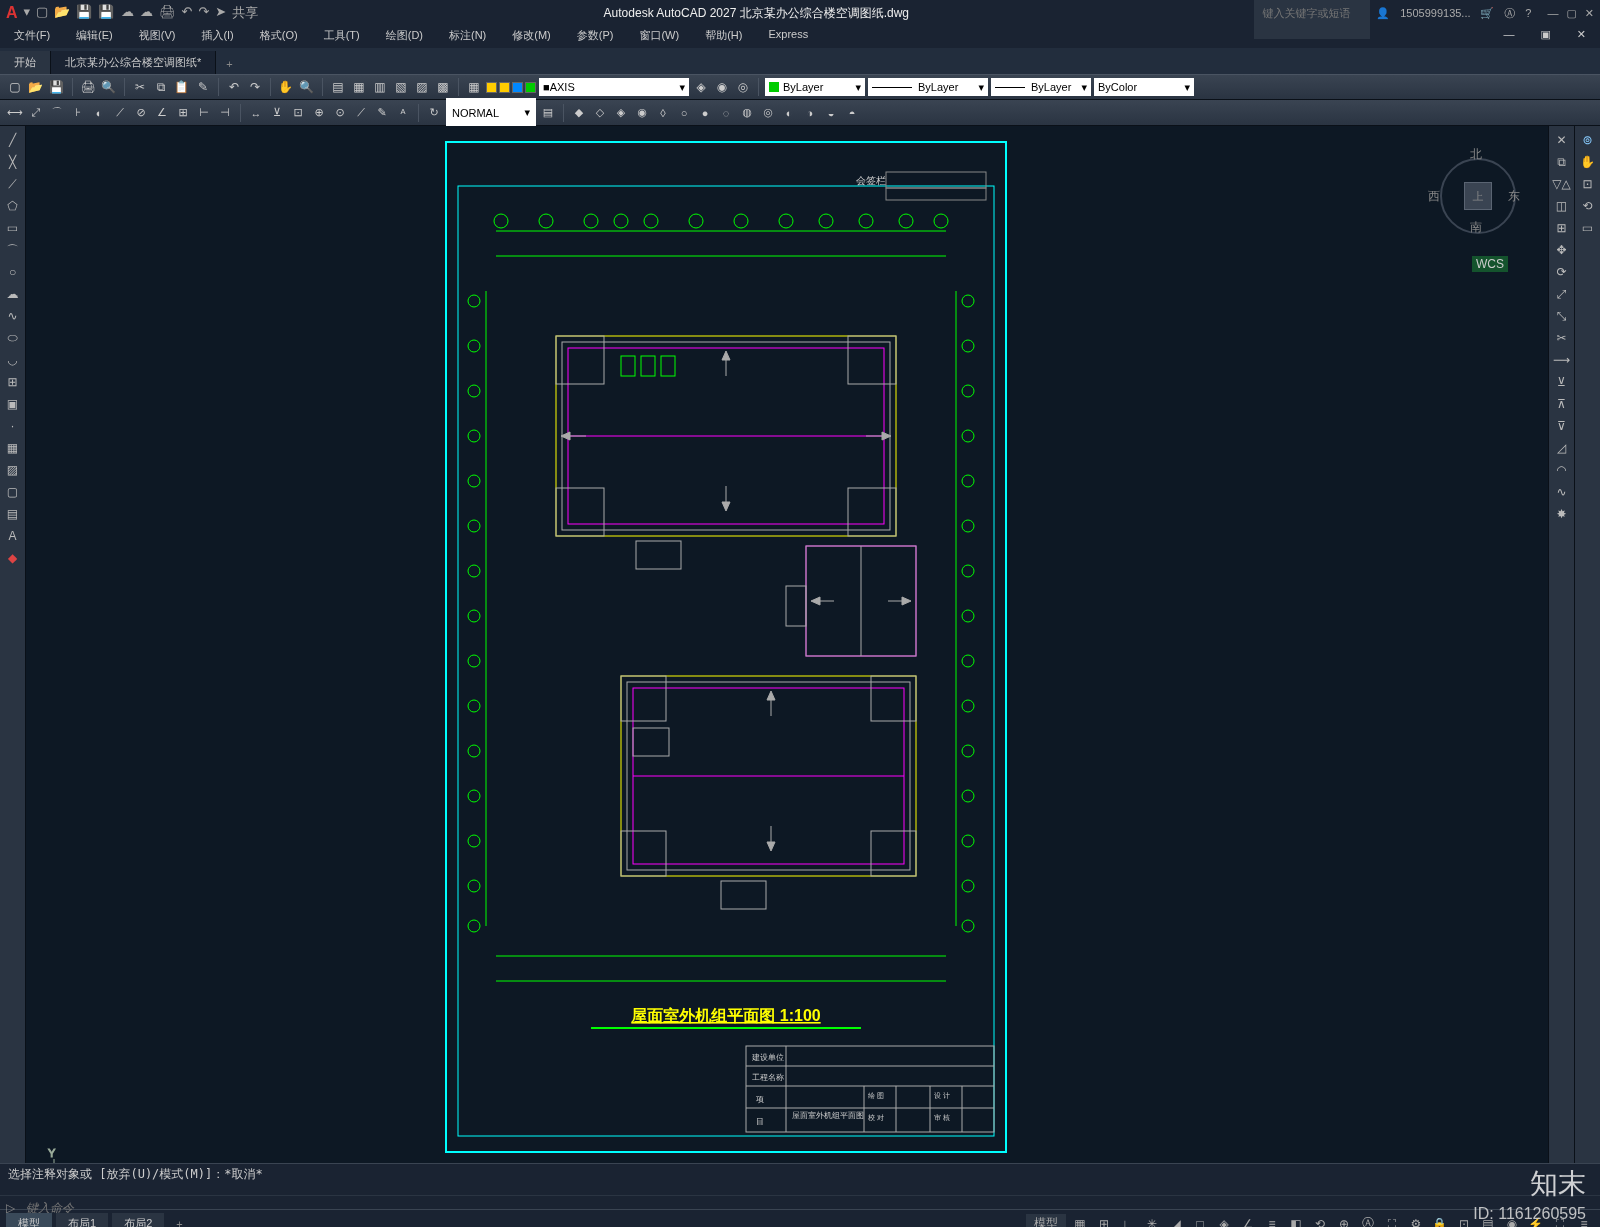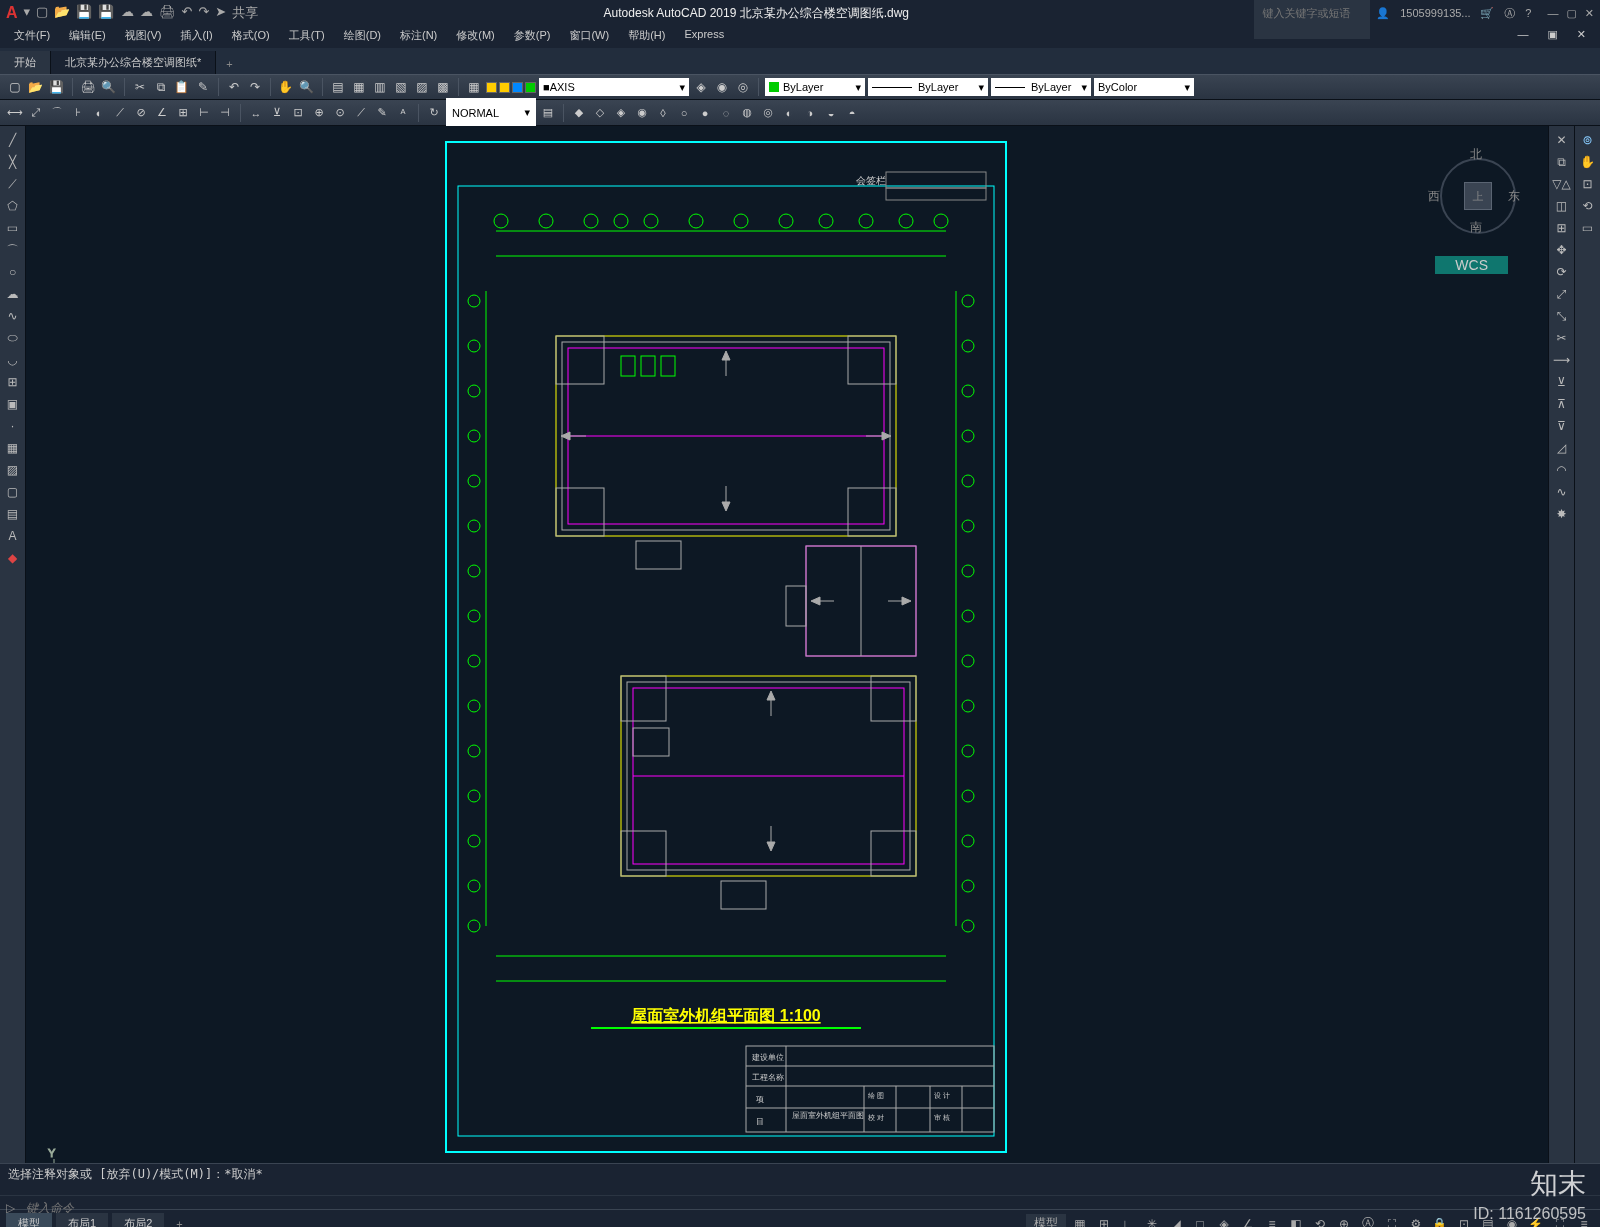--- a/index.html
+++ b/index.html
@@ -5,21 +5,21 @@
 *{margin:0;padding:0;box-sizing:border-box;font-family:"Microsoft YaHei",Arial,sans-serif;user-select:none}
 body{width:1600px;height:1227px;background:#1a2332;color:#ccc;font-size:11px;overflow:hidden;position:relative}
 .titlebar{height:26px;background:#1a2332;display:flex;align-items:center;padding:0 6px;gap:6px}
 .titlebar .logo{color:#d33;font-weight:bold;font-size:16px}
 .titlebar .qat{display:flex;gap:6px}
 .titlebar .qat span{color:#aaa;cursor:pointer;font-size:13px}
 .titlebar .center{flex:1;text-align:center;color:#eee;font-size:12px}
 .titlebar .search{background:#2a3442;border:none;color:#999;padding:20px 8px;width:116px;font-size:11px}
 .titlebar .user{display:flex;gap:10px;align-items:center;color:#aaa}
 .titlebar .wctl{display:flex;gap:8px;margin-left:10px;color:#aaa}
-.menubar{height:22px;background:#1a2332;display:flex;padding:0 6px;gap:3px}
+.menubar{height:22px;background:#1a2332;display:flex;padding:0 6px;gap:10px}
 .menubar span{padding:2px 8px;color:#ccc;cursor:pointer;font-size:11px}
 .tabbar{height:26px;background:#222d3d;display:flex;align-items:end;padding-left:0}
 .tabbar .tab{padding:4px 14px;background:#1a2332;color:#ccc;border-right:1px solid #0a1018;cursor:pointer;font-size:11px}
 .tabbar .tab:first-of-type{background:#2a3442}
 .tabbar .plus{padding:4px 10px;color:#888;cursor:pointer}
 .toolbar{height:26px;background:linear-gradient(#3a4452,#2a3442);border-top:1px solid #4a5462;border-bottom:1px solid #0a1018;display:flex;align-items:center;padding:0 6px;gap:3px}
 .toolbar .sep{width:1px;height:18px;background:#4a5462;margin:0 3px}
 .toolbar .ico{width:18px;height:18px;display:flex;align-items:center;justify-content:center;color:#ccc;cursor:pointer;font-size:12px}
 .toolbar .layerchk{display:flex;align-items:center;gap:2px}
 .toolbar .layerchk .sw{width:11px;height:11px;border:1px solid #666}
@@ -40,21 +40,21 @@
 .righttools2 .ico{width:22px;height:20px;margin:0 auto;display:flex;align-items:center;justify-content:center;color:#bbb;cursor:pointer;font-size:12px}
 .canvas{flex:1;background:#0d1824;position:relative;overflow:hidden}
 .canvas svg{position:absolute;top:0;left:0}
 .viewcube{position:absolute;top:20px;right:20px;width:100px;height:100px;color:#888;font-size:12px}
 .viewcube .n{position:absolute;top:0;left:42px}
 .viewcube .s{position:absolute;bottom:10px;left:42px}
 .viewcube .e{position:absolute;top:42px;right:8px}
 .viewcube .w{position:absolute;top:42px;left:0}
 .viewcube .c{position:absolute;top:36px;left:36px;width:28px;height:28px;background:#3a4452;border:1px solid #5a6472;display:flex;align-items:center;justify-content:center;font-size:11px}
 .viewcube .ring{position:absolute;top:12px;left:12px;width:76px;height:76px;border:2px solid #3a4452;border-radius:50%}
-.wcs{position:absolute;top:130px;right:40px;background:#0f766e;color:#ccc;padding:1px 20px;font-size:14px}
+.wcs{position:absolute;top:130px;right:40px;background:#14532d;color:#ccc;padding:1px 4px;font-size:12px}
 .ucs{position:absolute;bottom:16px;left:16px;color:#888}
 .layoutstrip{position:absolute;top:0;left:0;right:0;height:14px;background:#1a2332;color:#aaa;font-size:10px;padding:0 4px;display:flex;align-items:center}
 .cmdarea{height:46px;background:#1a2332;border-top:1px solid #3a4452}
 .cmdhistory{height:32px;padding:2px 8px;color:#ccc;font-size:12px;font-family:Consolas,monospace;border-bottom:1px solid #2a3442}
 .cmdline{height:24px;display:flex;align-items:center;padding:0 6px;background:#1a2332}
 .cmdline .prompt{color:#888;margin-right:4px;font-size:12px}
 .cmdline input{flex:1;background:transparent;border:none;color:#ccc;font-size:12px;font-family:Consolas,monospace;font-style:italic;outline:none}
 .statusbar{height:28px;background:#1a2332;display:flex;align-items:center;padding:0 6px;gap:4px;border-top:1px solid #3a4452}
 .statusbar .tab{padding:3px 12px;background:#2a3442;color:#ccc;cursor:pointer;font-size:11px}
 .statusbar .tab.active{background:#3a4a5a}
@@ -76,21 +76,21 @@
     <span>💾</span>
     <span>💾</span>
     <span>☁</span>
     <span>☁</span>
     <span>🖨</span>
     <span>↶</span>
     <span>↷</span>
     <span>➤</span>
     <span>共享</span>
   </div>
-  <div class="center">Autodesk AutoCAD 2019   北京某办公综合楼空调图纸.dwg</div>
+  <div class="center">Autodesk AutoCAD 2027   北京某办公综合楼空调图纸.dwg</div>
   <input class="search" placeholder="键入关键字或短语" style="">
   <div class="user">
     <span>👤</span>
     <span>1505999135...</span>
     <span>🛒</span>
     <span>Ⓐ</span>
     <span>?</span>
   </div>
   <div class="wctl">
     <span>—</span>

